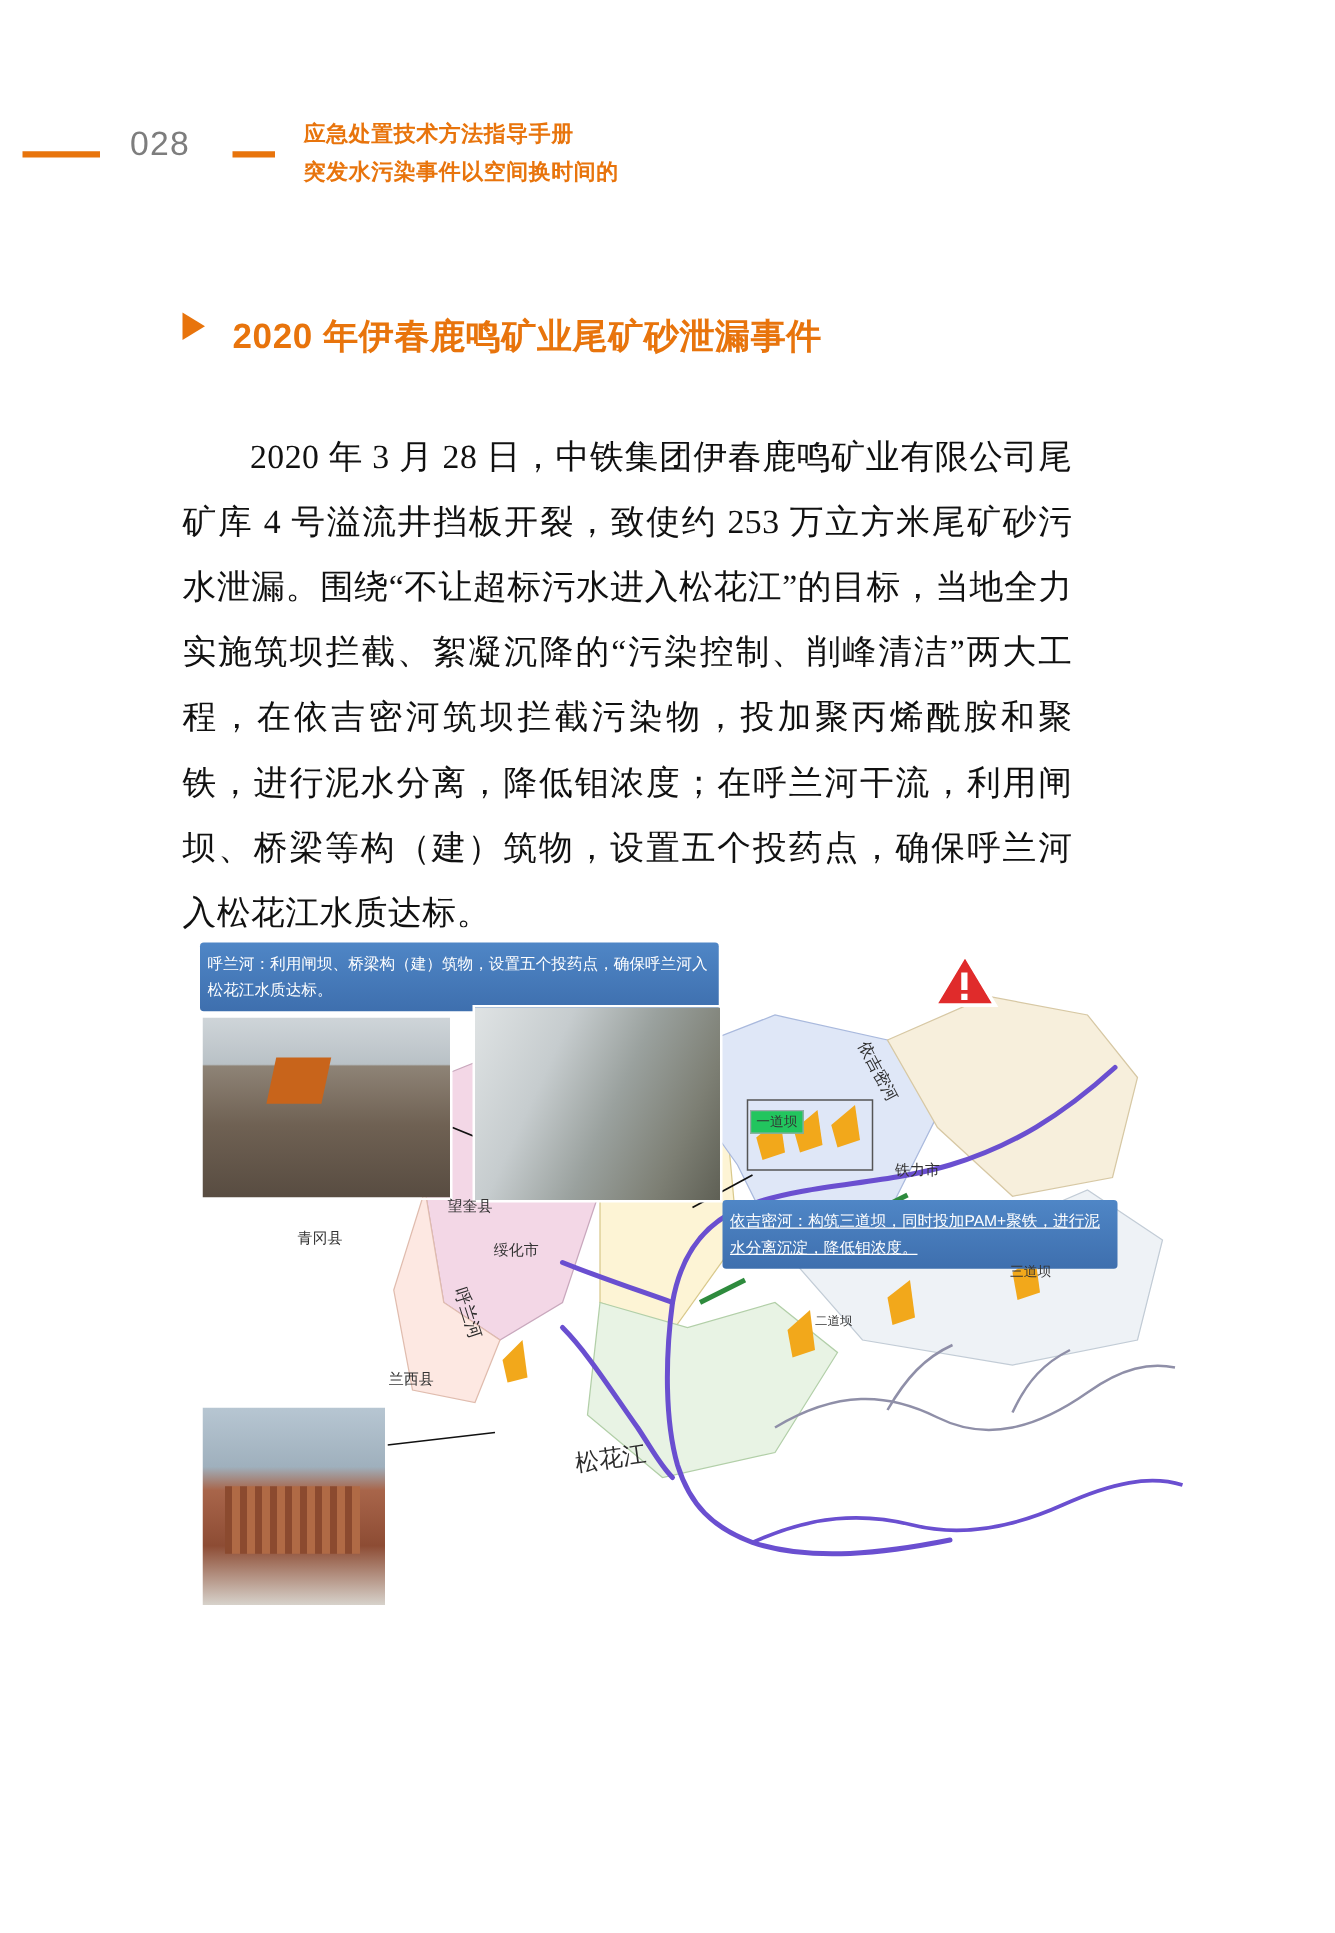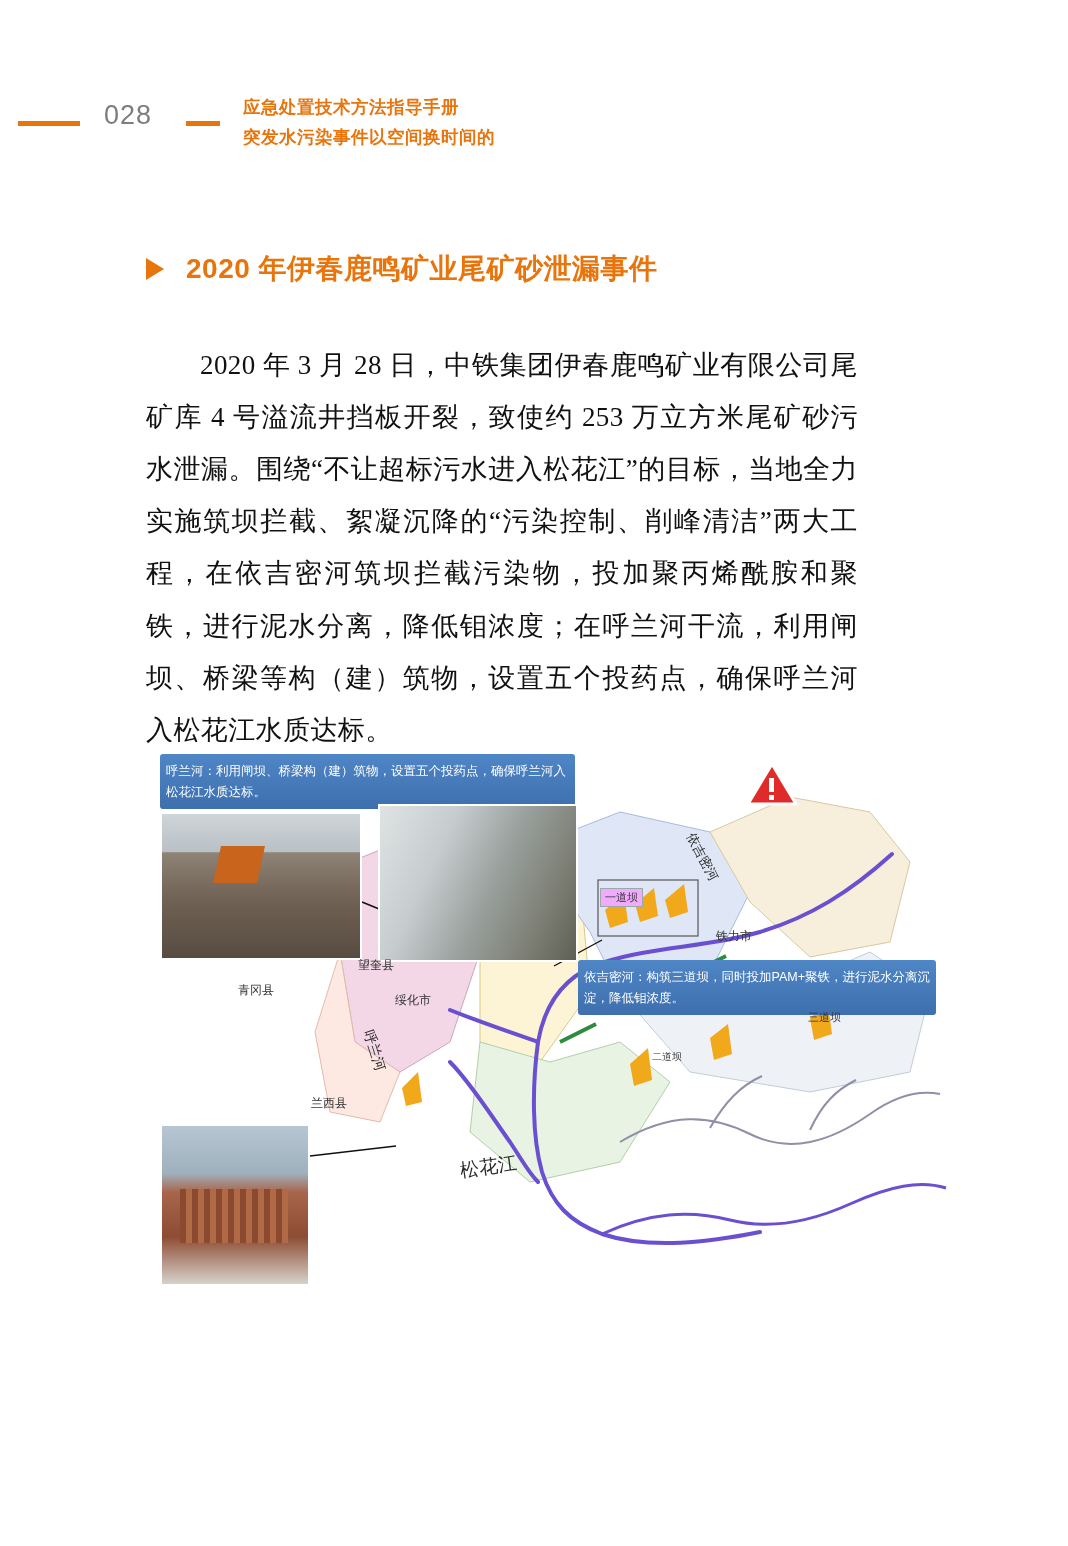--- a/index.html
+++ b/index.html
@@ -61,21 +61,21 @@
     line-height: 1.72;
     letter-spacing: 0.5px;
   }
 
   
   .section-heading {
     position: absolute;
     left: 146px;
     top: 250px;
     display: flex;
-    align-items: center;
+    align-items: flex-start;
   }
   .tri-marker {
     width: 0;
     height: 0;
     border-top: 11px solid transparent;
     border-bottom: 11px solid transparent;
     border-left: 18px solid #E8740C;
     margin-right: 22px;
   }
   .section-title {
@@ -122,21 +122,21 @@
     background: linear-gradient(180deg,#4f86c6 0%, #3e6fae 100%);
     color: #ffffff;
     font-family: "Liberation Sans", sans-serif;
     font-size: 12.5px;
     line-height: 1.65;
     padding: 7px 6px;
     border-radius: 3px;
     box-sizing: border-box;
   }
   .callout-1 { left: 10px; top: 12px; width: 415px; }
-  .callout-2 { left: 428px; top: 218px; width: 358px; }
+  .callout-2 { left: 428px; top: 218px; width: 316px; text-decoration: underline; }
 
   
   .photo {
     position: absolute;
     border: 2px solid #ffffff;
     box-sizing: border-box;
     overflow: hidden;
   }
   .photo-1 { left: 10px; top: 70px; width: 202px; height: 148px; }
   .photo-2 { left: 228px; top: 62px; width: 200px; height: 158px; }
@@ -174,21 +174,21 @@
   }
 
   .map-label {
     position: absolute;
     font-family: "Liberation Sans", sans-serif;
     font-size: 12px;
     color: #333;
     white-space: nowrap;
   }
   .map-label.boxed {
-    background: #f0abfc;
+    background: #22c55e;
     border: 1px solid #9aa;
     padding: 1px 4px;
     font-size: 11px;
   }
   .river-label {
     position: absolute;
     font-family: "Liberation Sans", sans-serif;
     color: #2b2b2b;
     white-space: nowrap;
   }

